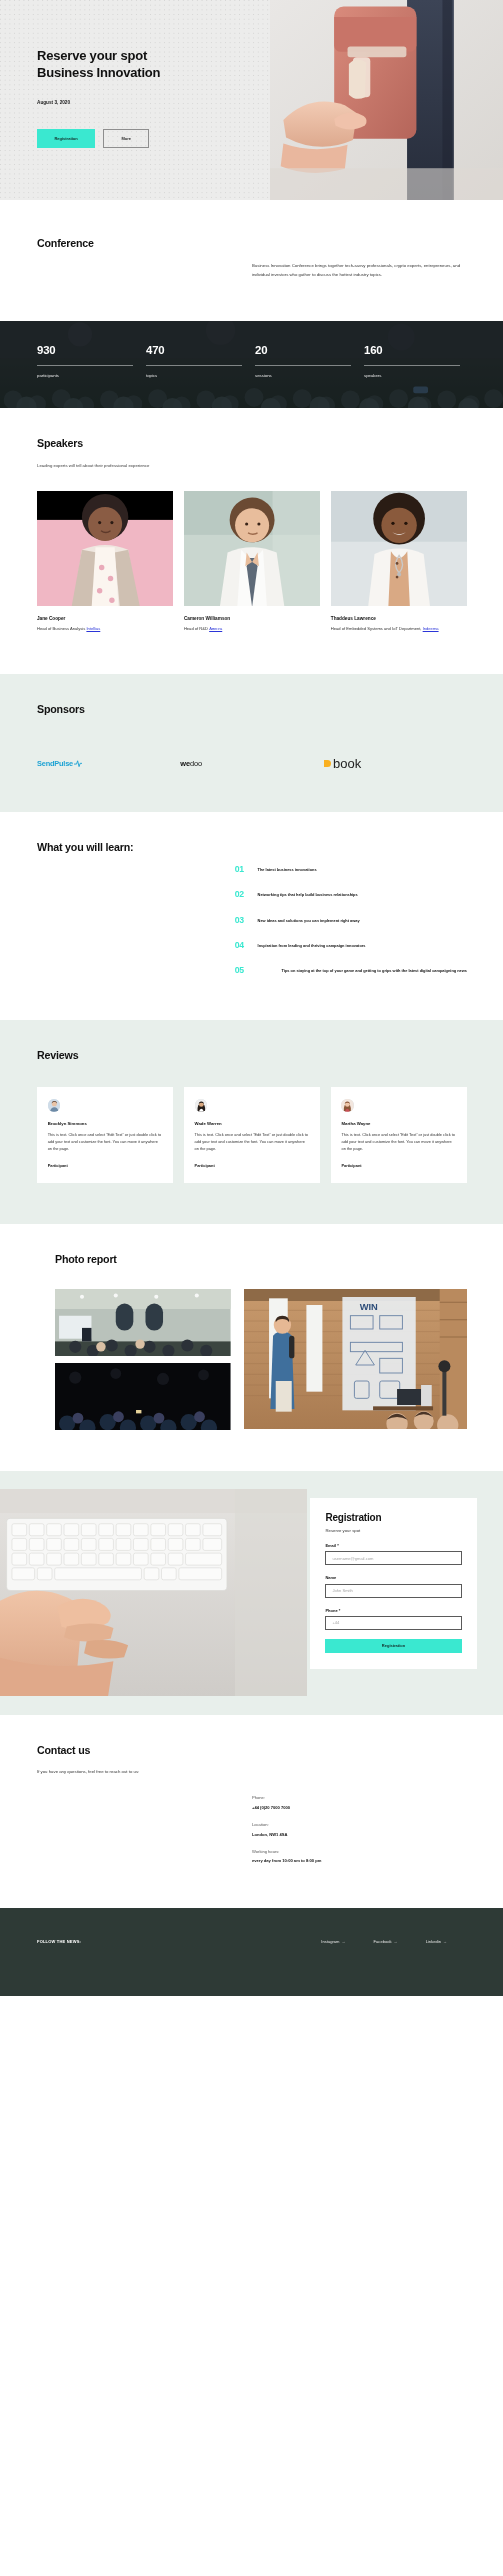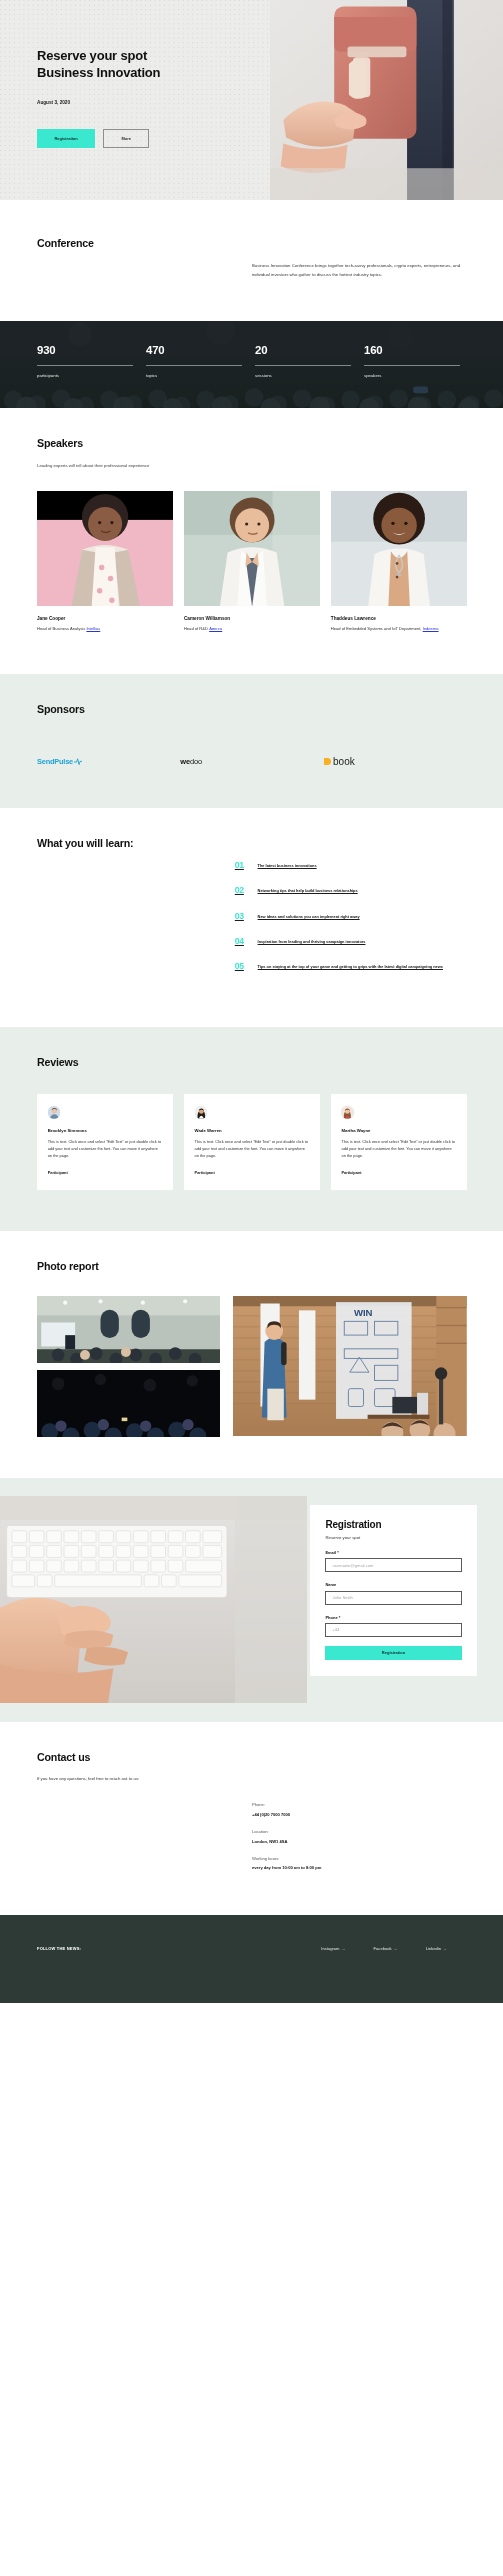--- a/index.html
+++ b/index.html
@@ -133,28 +133,28 @@
     display: flex; align-items: center; gap: 0.7px;
   }
   .sp-wedoo { font-size: 7.4px; color: #111; letter-spacing: -0.1px; }
   .sp-wedoo b { font-weight: 700; }
   .sp-wedoo span { font-weight: 400; }
   .sp-book { display: flex; align-items: center; gap: 2px; }
   .sp-book-mark {
     width: 7.4px; height: 7.4px; background: #f9b020;
     border-radius: 0 4px 4px 0;
   }
-  .sp-book-text { font-size: 10px; color: #222; text-align: center; }
+  .sp-book-text { font-size: 13px; color: #222; text-align: center; }
 
   
   .learn { background: #fff; padding: 29px 37px 44px 37px; display: flex; }
   .learn-left { width: 46%; }
-  .learn-right { width: 54%; padding-top: 24px; text-decoration: underline; }
+  .learn-right { width: 54%; padding-top: 24px; }
   .learn-item { display: flex; align-items: flex-start; gap: 9.4px; margin-bottom: 16.7px; }
-  .learn-item:last-child { margin-bottom: 12px; }
+  .learn-item:last-child { margin-bottom: 1px; justify-content: space-between; }
   .learn-num {
     font-size: 8.7px; font-weight: 700; color: #3ae8d0; line-height: 1;
     min-width: 13.4px; letter-spacing: -0.3px;
   }
   .learn-text {
     font-size: 3.9px; font-weight: 700; line-height: 1.65; color: #111; padding-top: 2px;
   }
 
   
   .reviews { background: #e8efeb; padding: 29px 37px 41px 37px; }
@@ -164,21 +164,21 @@
   }
   .review-avatar {
     width: 12.7px; height: 12.7px; border-radius: 50%; overflow: hidden; background: #d8e2ea;
   }
   .review-avatar svg { width: 100%; height: 100%; display: block; }
   .review-name { margin-top: 8.7px; font-size: 4.3px; font-weight: 700; color: #111; }
   .review-text { margin-top: 5.3px; font-size: 3.9px; line-height: 1.85; color: #333; }
   .review-role { margin-top: 10.7px; font-size: 3.9px; font-weight: 700; color: #111; }
 
   
-  .photos { background: #fff; padding: 29px 37px 41px 37px; }
+  .photos { background: #fff; padding: 29px 37px 41px 55px; }
   .photo-grid { display: flex; gap: 13px; margin-top: 24px; }
   .photo-col-left { width: 44%; display: flex; flex-direction: column; gap: 6.7px; }
   .photo-col-right { width: 56%; }
   .ph { overflow: hidden; display: block; }
   .ph svg { width: 100%; height: 100%; display: block; }
   .ph-a { height: 67px; }
   .ph-b { height: 67px; }
   .ph-c { height: 140px; }
 
   

